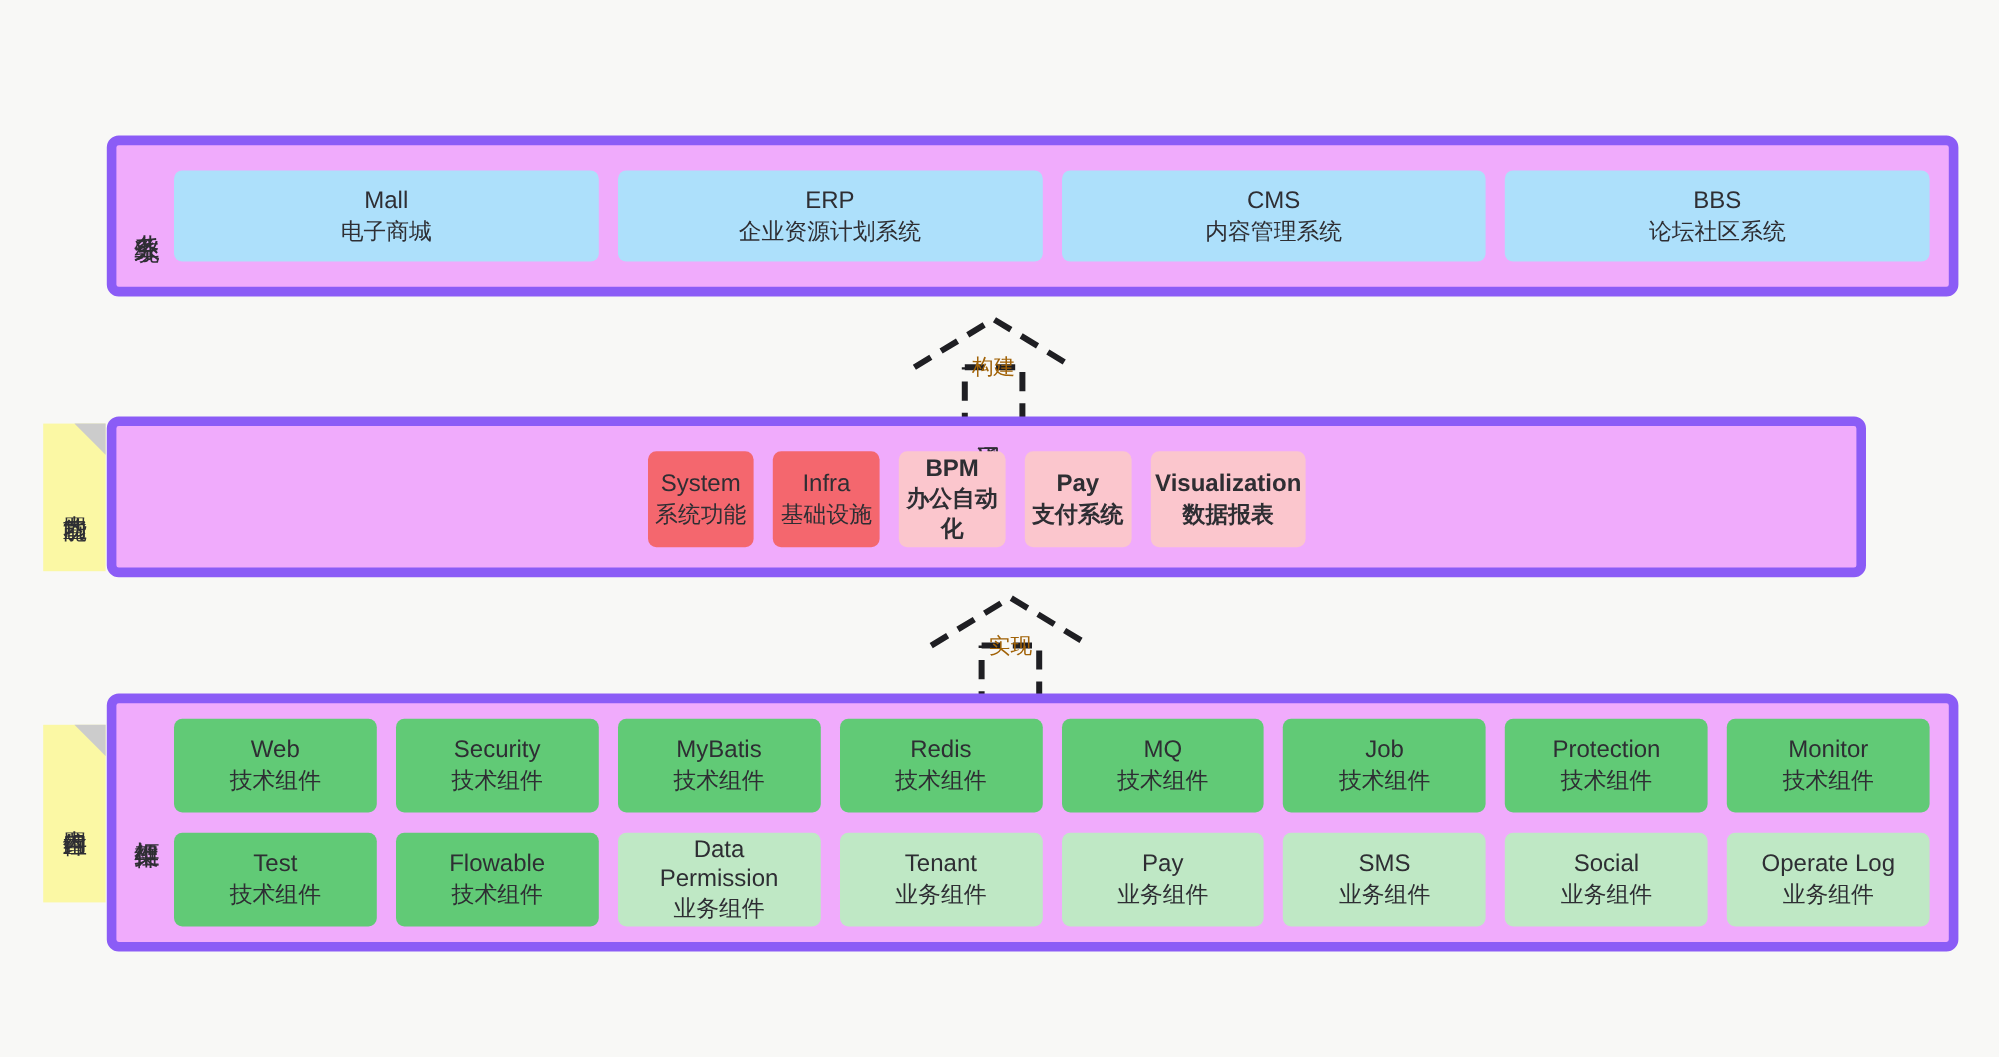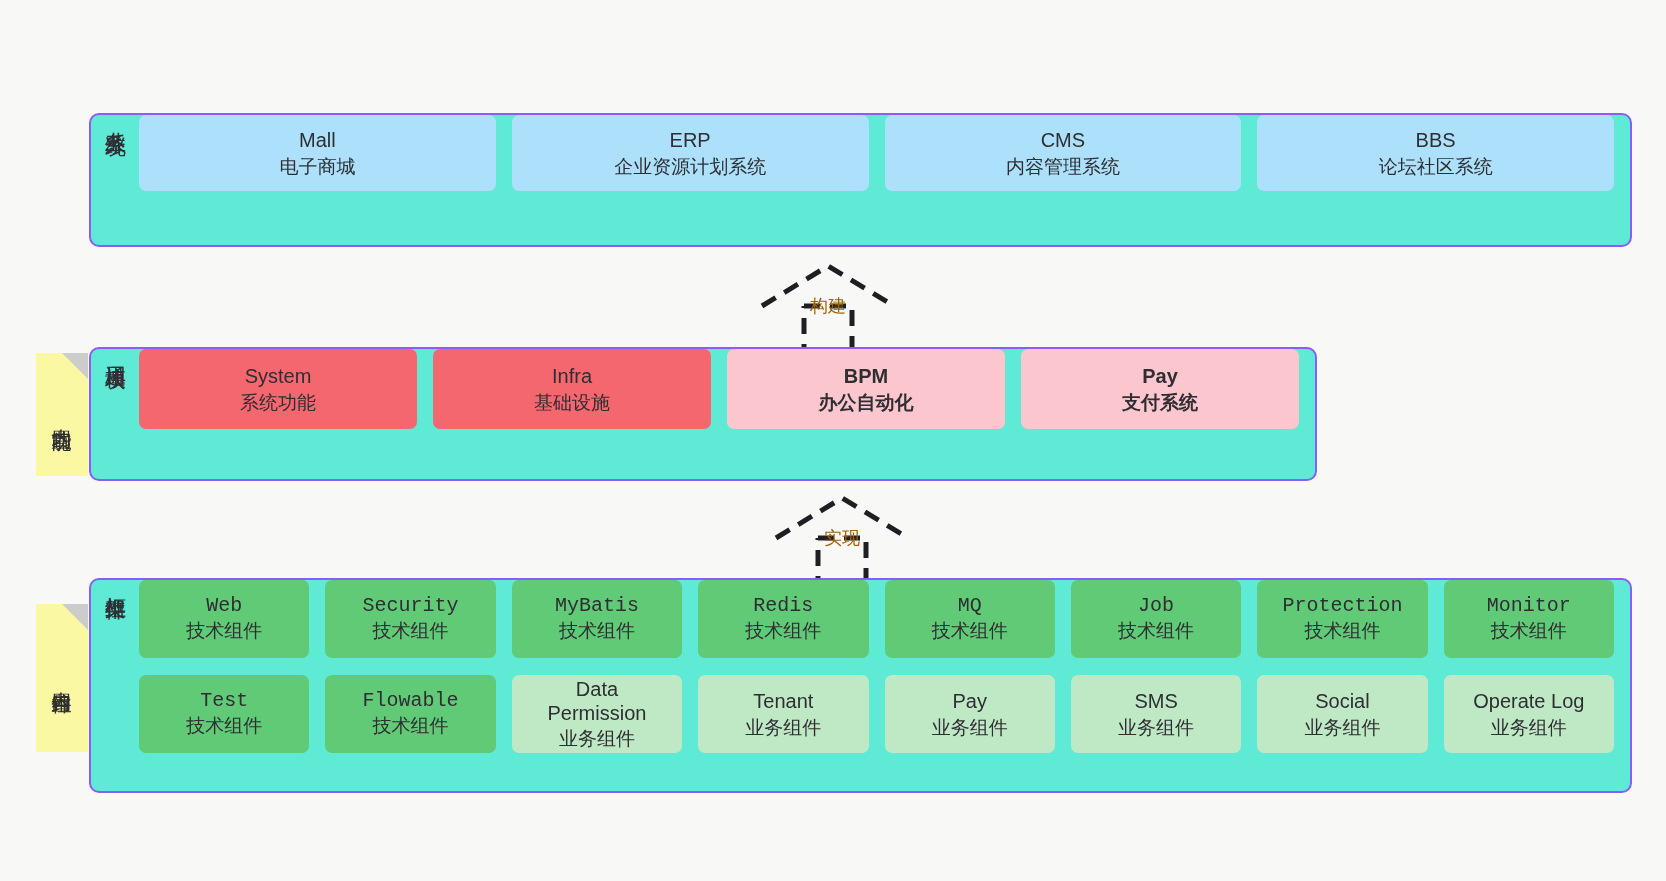--- a/index.html
+++ b/index.html
@@ -13,25 +13,25 @@
     position: relative;
     overflow: hidden;
     font-family: "Liberation Sans", "DejaVu Sans", sans-serif;
     color: #2e2e33;
   }
 
   
   .layer {
     position: absolute;
     box-sizing: border-box;
-    background: #5eead4;
-    border: 2px solid #8b5cf6;
+    background: #f0abfc;
+    border: 8px solid #8b5cf6;
     border-radius: 10px;
     display: flex;
-    align-items: flex-start;
+    align-items: center;
   }
 
   
   .layer-caption {
     flex: 0 0 auto;
     width: 48px;
     display: flex;
     align-items: center;
     justify-content: center;
     font-size: 21px;
@@ -69,21 +69,21 @@
     text-align: center;
     line-height: 1.32;
     padding: 6px 4px;
   }
   .card .en { font-size: 20px; }
   .card .cn { font-size: 19px; }
 
   .c-blue        { background: #ade0fb; }
   .c-red         { background: #f4676e; }
   .c-pink        { background: #fbc6cd; font-weight: bold; }
-  .c-green       { background: #61ca76; font-family: Liberation Mono, monospace; }
+  .c-green       { background: #61ca76; }
   .c-green-light { background: #bfe8c5; }
 
   
   .sticky {
     position: absolute;
     box-sizing: border-box;
     background: #fbf8a4;
     display: flex;
     align-items: center;
     justify-content: center;
@@ -151,40 +151,44 @@
     <path d="M 52 48 L 100 48 L 100 92 L 52 92 L 52 48" fill="none" stroke="#1f1f23" stroke-width="5" stroke-dasharray="16 10" stroke-linecap="butt"></path>
   </svg>
   <span class="conn-label" style="left:58px; top:36px;">构建</span>
 </div>
 
 <div class="sticky" style="left:36px; top:353px; width:52px; height:123px;">
   <span class="fold"></span>
   <span>内置功能</span>
 </div>
 
-<div class="layer" style="left:89px; top:347px; width:1228px; height:134px;">
+<div class="layer" style="left:89px; top:347px; width:1466px; height:134px;flex-direction:column;">
   <div class="layer-caption">通用模块</div>
   <div class="layer-body">
     <div class="row" style="height:80px;">
       <div class="card c-red">
         <span class="en">System</span>
         <span class="cn">系统功能</span>
       </div>
       <div class="card c-red">
         <span class="en">Infra</span>
         <span class="cn">基础设施</span>
       </div>
       <div class="card c-pink">
         <span class="en">BPM</span>
         <span class="cn">办公自动化</span>
       </div>
       <div class="card c-pink">
         <span class="en">Pay</span>
         <span class="cn">支付系统</span>
       </div>
+      <div class="card c-pink">
+        <span class="en">Visualization</span>
+        <span class="cn">数据报表</span>
+      </div>
     </div>
   </div>
 </div>
 
 <div class="connector" style="left:766px; top:490px; width:180px; height:92px;">
   <svg width="180" height="92" viewBox="0 0 180 92">
     <path d="M 10 48 L 76 8 L 142 48" fill="none" stroke="#1f1f23" stroke-width="5" stroke-dasharray="16 10" stroke-linecap="butt"></path>
     <path d="M 52 48 L 100 48 L 100 92 L 52 92 L 52 48" fill="none" stroke="#1f1f23" stroke-width="5" stroke-dasharray="16 10" stroke-linecap="butt"></path>
   </svg>
   <span class="conn-label" style="left:58px; top:36px;">实现</span>

